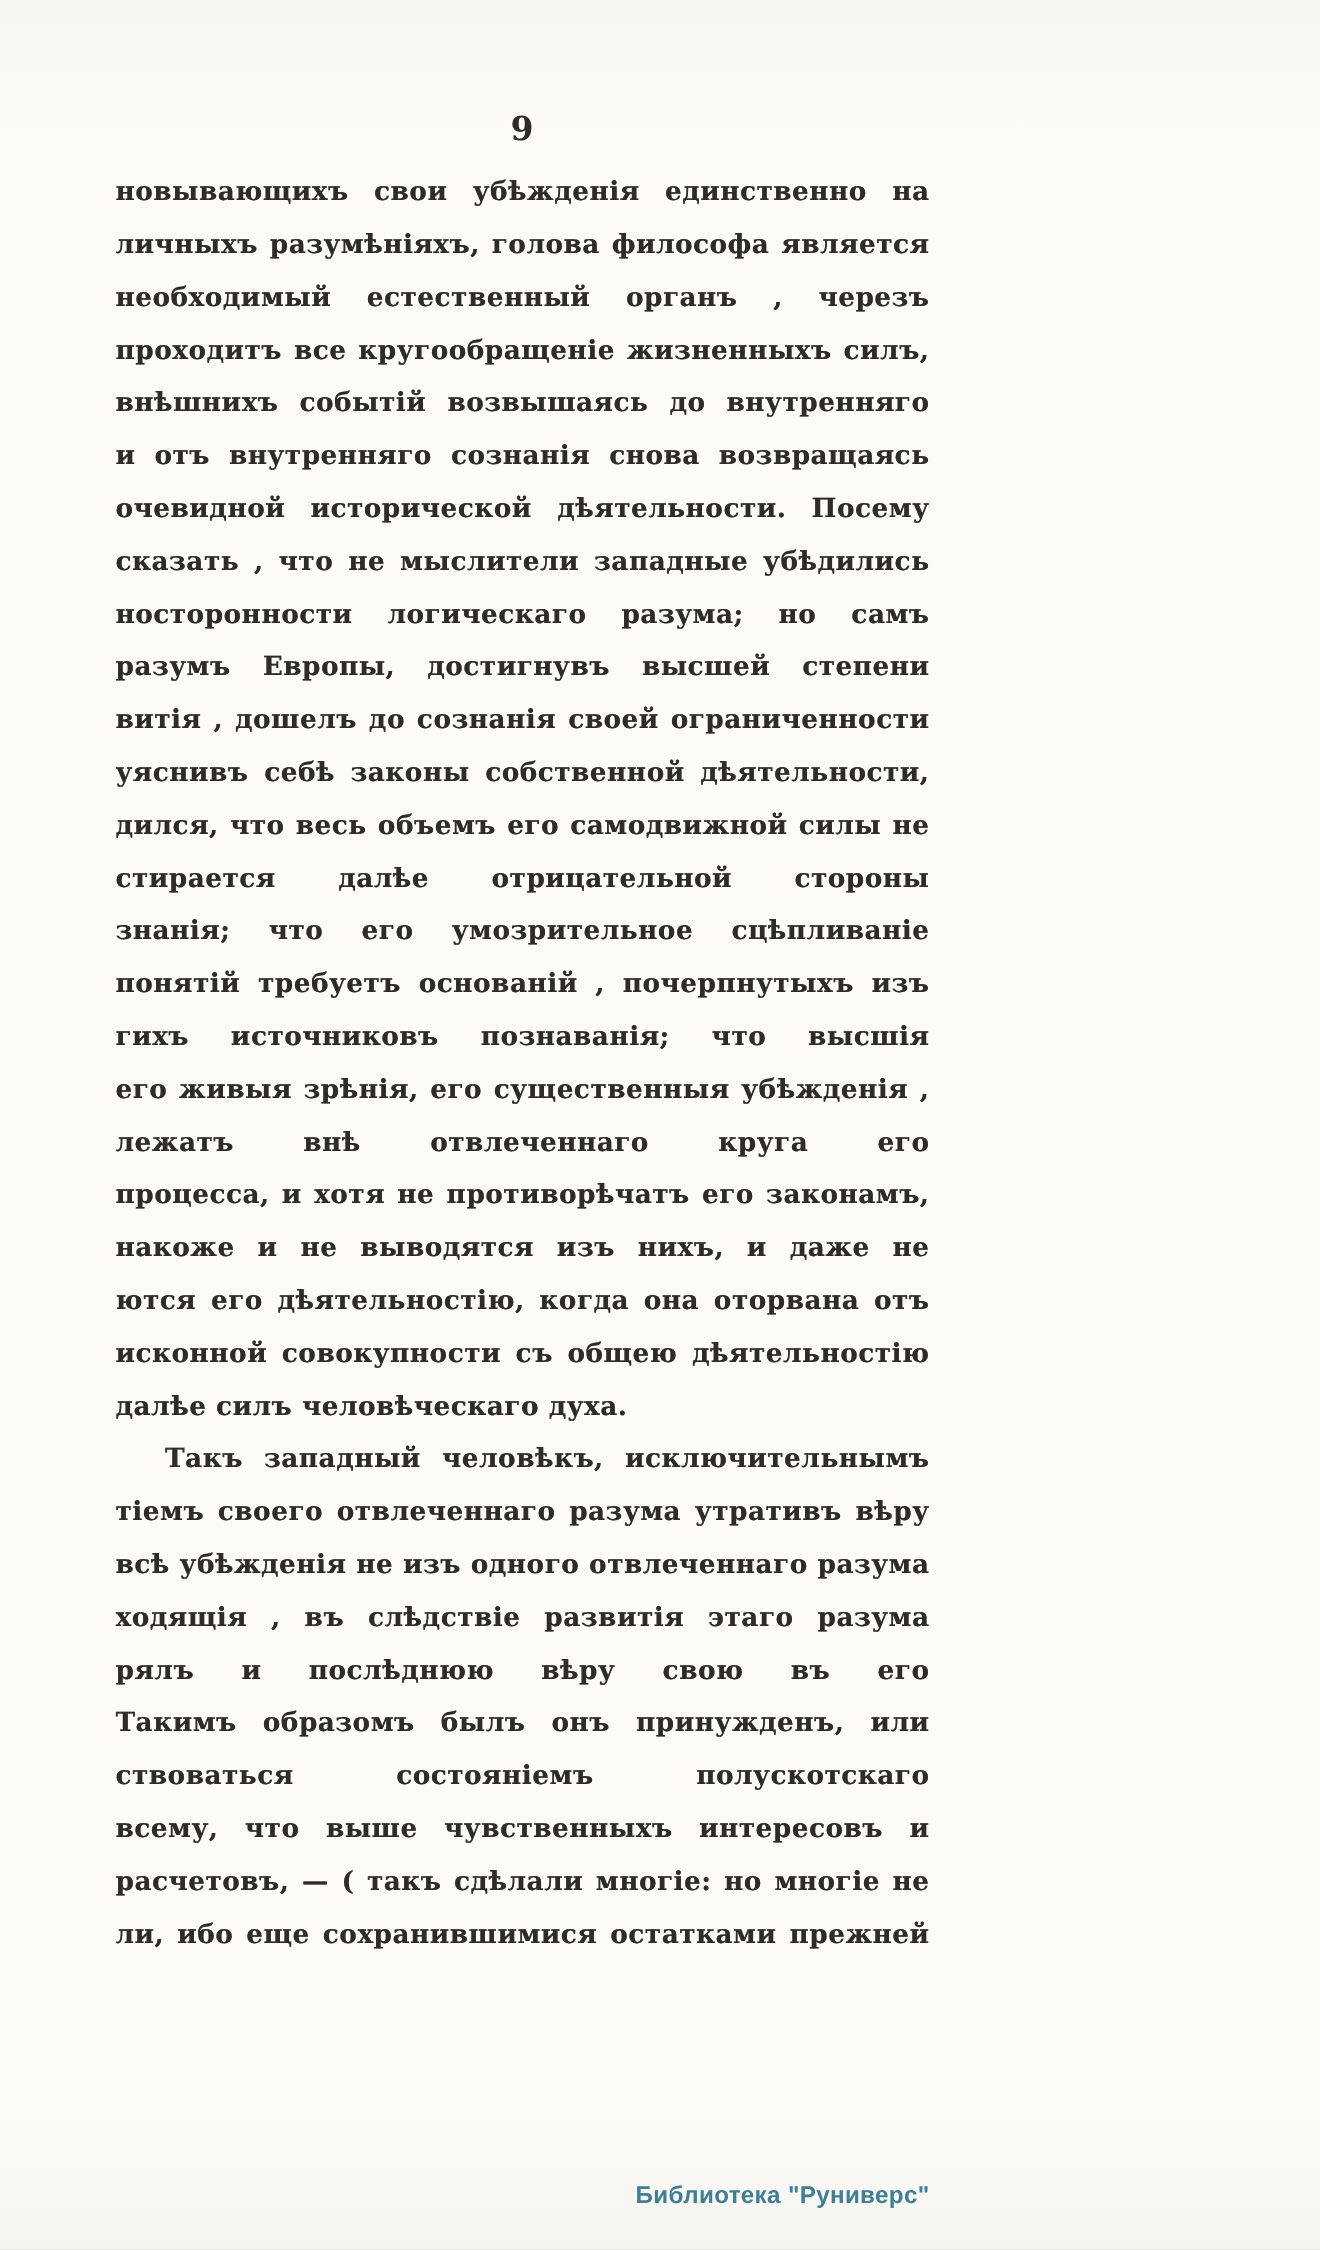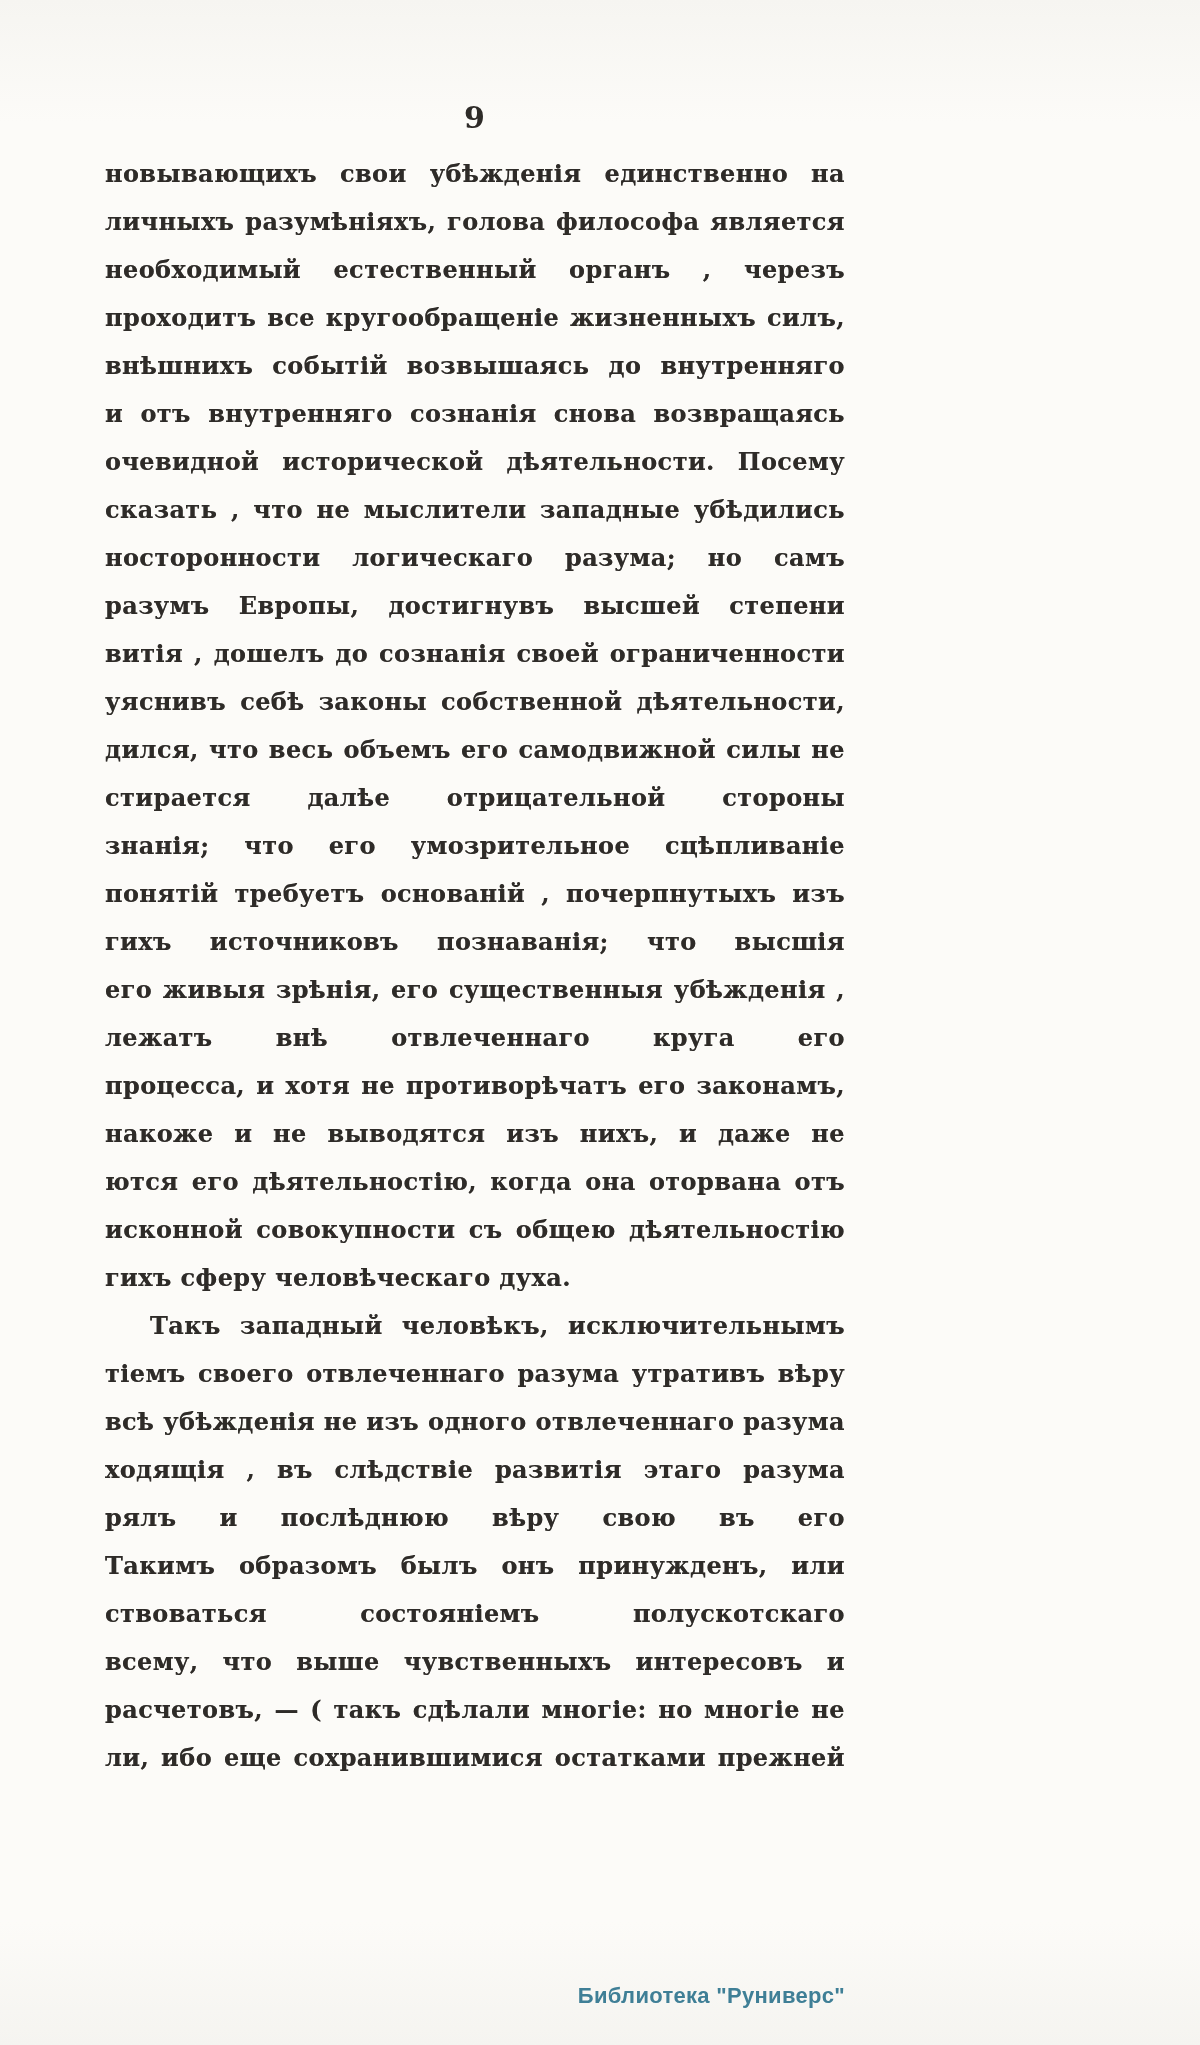--- a/index.html
+++ b/index.html
@@ -87,21 +87,21 @@
       <div class="text-line">стирается далѣе отрицательной стороны человѣческаго</div>
       <div class="text-line">знанія; что его умозрительное сцѣпливаніе выводныхъ</div>
       <div class="text-line">понятій требуетъ основаній , почерпнутыхъ изъ дру-</div>
       <div class="text-line">гихъ источниковъ познаванія; что высшія истины ума,</div>
       <div class="text-line">его живыя зрѣнія, его существенныя убѣжденія , всѣ</div>
       <div class="text-line">лежатъ внѣ отвлеченнаго круга его діалектическаго</div>
       <div class="text-line">процесса, и хотя не противорѣчатъ его законамъ, од-</div>
       <div class="text-line">накоже и не выводятся изъ нихъ, и даже не досяга-</div>
       <div class="text-line">ются его дѣятельностію, когда она оторвана отъ своей</div>
       <div class="text-line">исконной совокупности съ общею дѣятельностію дру-</div>
-      <div class="text-line no-justify">гихъ сферу человѣческаго духа.</div>
+      <div class="text-line no-justify">далѣе силъ человѣческаго духа.</div>
       <div class="text-line" style="text-indent: 45px;">Такъ западный человѣкъ, исключительнымъ разви-</div>
       <div class="text-line">тіемъ своего отвлеченнаго разума утративъ вѣру во</div>
       <div class="text-line">всѣ убѣжденія не изъ одного отвлеченнаго разума ис-</div>
       <div class="text-line">ходящія , въ слѣдствіе развитія этаго разума поте-</div>
       <div class="text-line">рялъ и послѣднюю вѣру свою въ его всемогущество.</div>
       <div class="text-line">Такимъ образомъ былъ онъ принужденъ, или доволь-</div>
       <div class="text-line">ствоваться состояніемъ полускотскаго равнодушія ко</div>
       <div class="text-line">всему, что выше чувственныхъ интересовъ и торговыхъ</div>
       <div class="text-line">расчетовъ, — ( такъ сдѣлали многіе: но многіе не мог-</div>
       <div class="text-line">ли, ибо еще сохранившимися остатками прежней жиз-</div>

